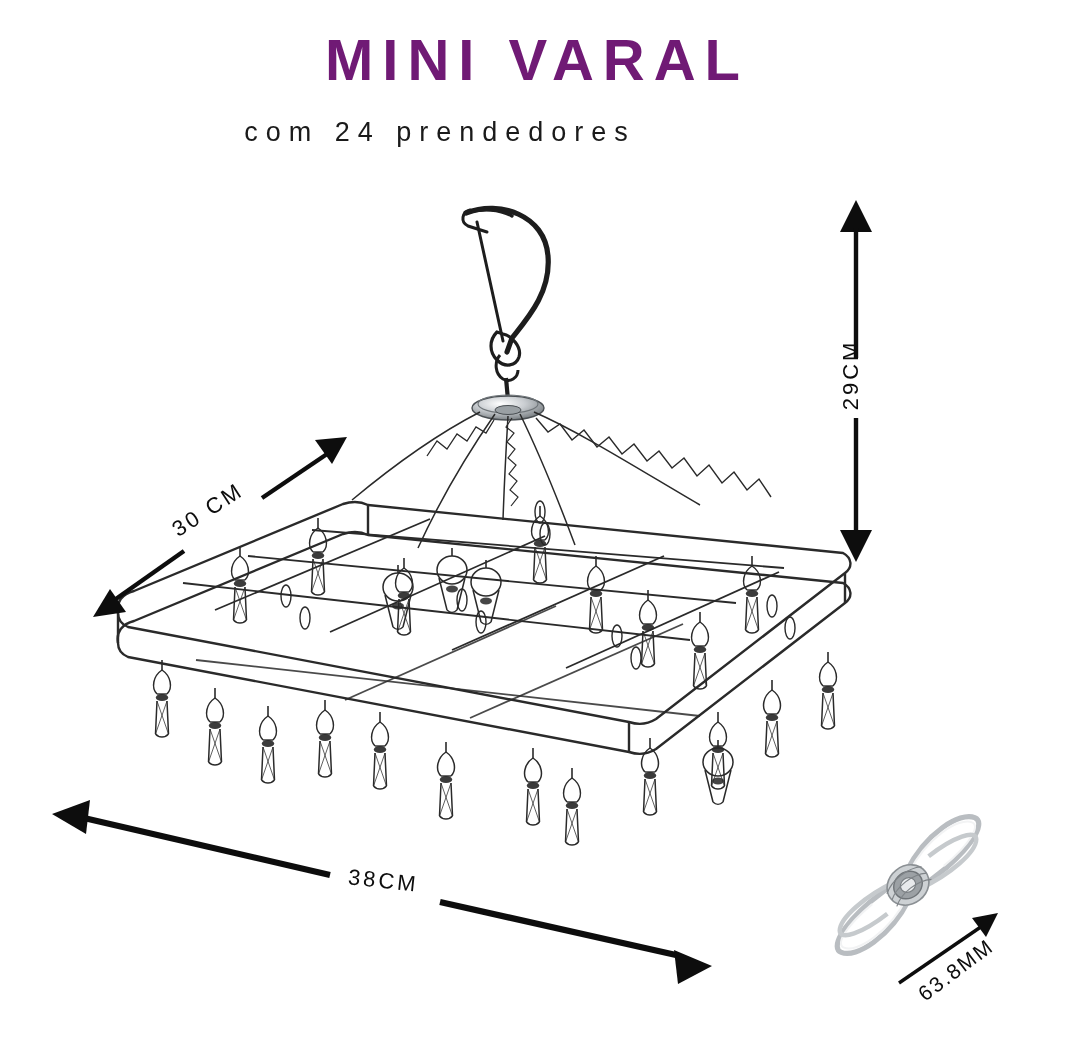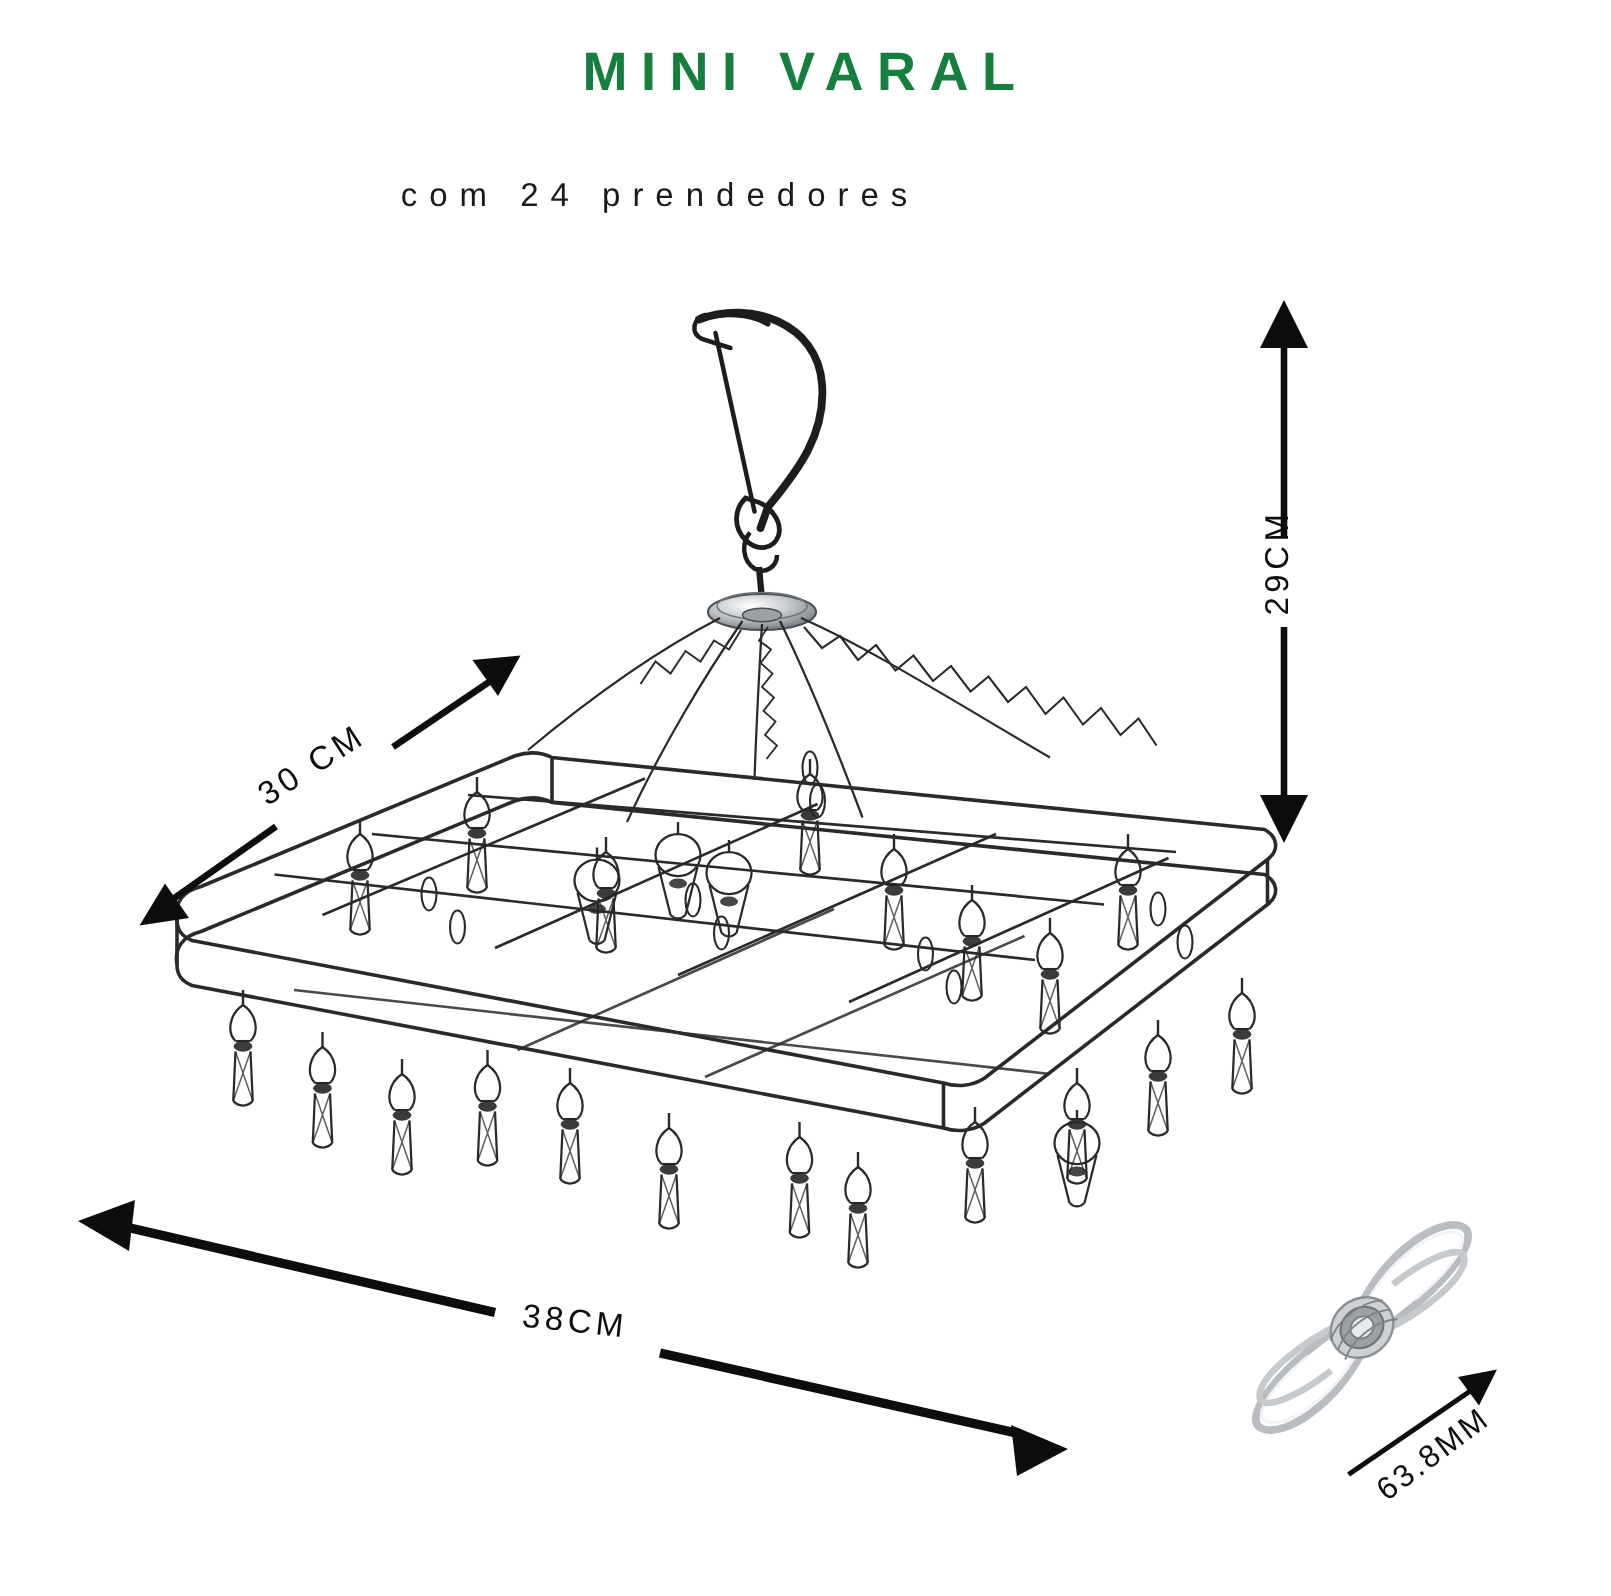--- a/index.html
+++ b/index.html
@@ -19,34 +19,34 @@
     overflow: hidden;
   }
 
   
   .title {
     position: absolute;
     left: 0;
     top: 28px;
     width: 1074px;
     text-align: center;
-    font-size: 36px;
+    font-size: 58px;
     font-weight: 700;
     letter-spacing: 9px;
-    color: #15803d;
+    color: #701a75;
     line-height: 1.1;
     white-space: nowrap;
   }
   .subtitle {
     position: absolute;
     left: 0;
     top: 118px;
     width: 880px;
     text-align: center;
-    font-size: 22px;
+    font-size: 27px;
     font-weight: 300;
     letter-spacing: 8px;
     color: #1a1a1a;
     line-height: 1.1;
     white-space: nowrap;
   }
 
   
   .layer {
     position: absolute;

